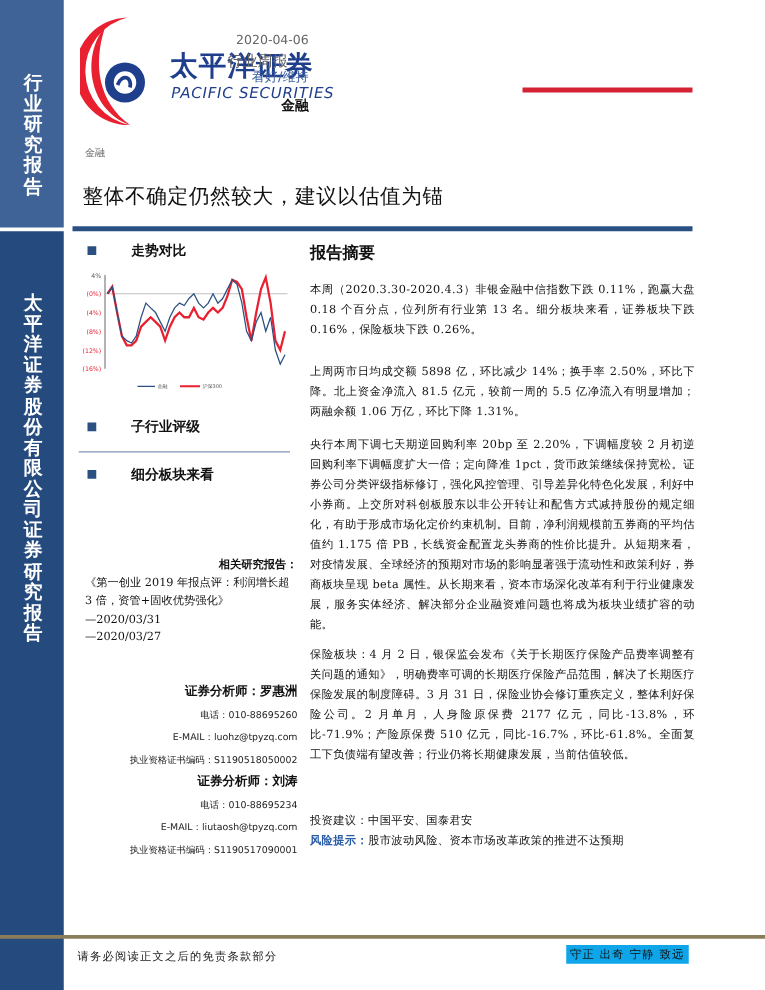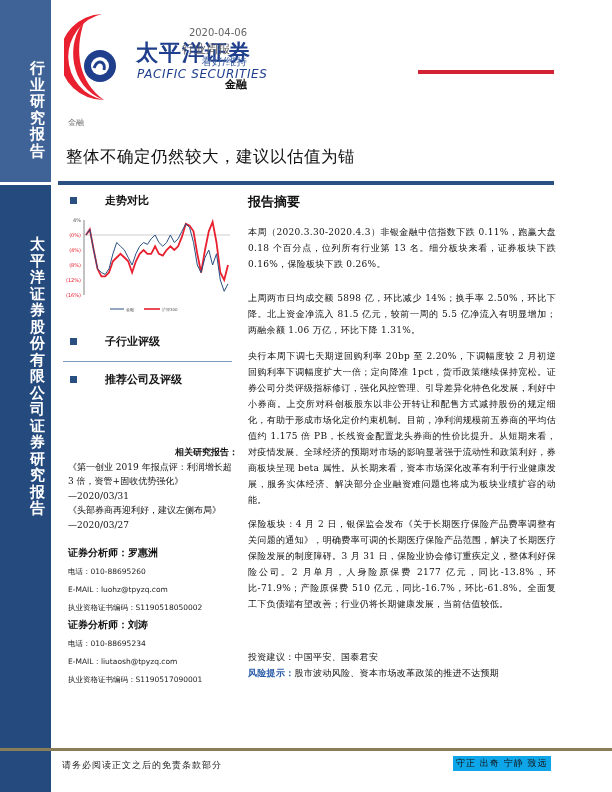--- a/index.html
+++ b/index.html
@@ -1,21 +1,21 @@
 <!DOCTYPE html>
 <html><head>
 <meta charset="utf-8">
 <style>
   * { margin: 0; padding: 0; box-sizing: border-box; }
   html, body { width: 612px; height: 792px; background: #ffffff; overflow: hidden; }
   body { position: relative; font-family: "DejaVu Serif", "Liberation Serif", serif; color: #111; }
 
   .sidebar-top { position: absolute; left: 0; top: 0; width: 51px; height: 182px; background: #3f6396; }
   .sidebar-bottom { position: absolute; left: 0; top: 185px; width: 51px; height: 607px; background: #244a7e; }
-  .vtext { position: absolute; left: 12px; width: 51px; color: #fff; font-weight: bold; font-size: 15px; line-height: 16.5px; text-align: center; font-family: Liberation Sans, sans-serif; word-break: break-all; padding: 0 17px; }
+  .vtext { position: absolute; left: 1px; width: 51px; color: #fff; font-weight: bold; font-size: 15px; line-height: 16.5px; text-align: center; font-family: Liberation Mono, monospace; word-break: break-all; padding: 0 17px; }
   .vtext-top { top: 60px; }
   .vtext-bottom { top: 236px; }
 
   .logo { position: absolute; left: 64px; top: 12px; width: 66px; height: 90px; }
   .logo-cn { position: absolute; left: 136px; top: 38px; font-size: 22px; font-weight: bold; color: #1f3e8c; letter-spacing: 1px; font-family: "DejaVu Sans", sans-serif; }
   .logo-en { position: absolute; left: 137px; top: 67px; font-size: 12px; color: #1f3e8c; letter-spacing: 0.6px; font-family: "DejaVu Sans", sans-serif; font-style: italic; }
   .meta-date { position: absolute; right: 365px; top: 27px; font-size: 10px; color: #666; font-family: "DejaVu Sans", sans-serif; }
   .meta-type { position: absolute; right: 382px; top: 41px; font-size: 12px; color: #666; font-family: Liberation Mono, monospace; }
   .meta-rating { position: absolute; right: 365px; top: 55px; font-size: 10.5px; color: #3b5ea0; font-family: "DejaVu Sans", sans-serif; }
   .meta-line { position: absolute; left: 418px; top: 70px; width: 136px; height: 4px; background: #d42134; }
@@ -25,21 +25,21 @@
   .title-bar { position: absolute; left: 58px; top: 181px; width: 496px; height: 4px; background: #2a5082; }
 
   .section-head { position: absolute; left: 70px; font-size: 11px; font-weight: bold; display: flex; align-items: center; gap: 28px; }
   .bullet-sq { width: 7px; height: 7px; background: #2a5082; display: inline-block; }
 
   .chart { position: absolute; left: 60px; top: 212px; width: 175px; height: 110px; }
   .divider-left { position: absolute; left: 63px; top: 361px; width: 169px; height: 1px; background: #7f97b8; }
 
   .related { position: absolute; left: 68px; top: 445px; width: 170px; font-size: 9px; line-height: 14.5px; }
   .related .hd { font-weight: bold; text-align: right; }
-  .analyst { position: absolute; left: 68px; width: 170px; font-family: "DejaVu Sans", sans-serif; font-size: 7.5px; color: #222; }
+  .analyst { position: absolute; left: 68px; width: 170px; font-family: "DejaVu Sans", sans-serif; font-size: 7.5px; color: #222; text-align: right; }
   .analyst .name { font-family: "DejaVu Serif", serif; font-weight: bold; font-size: 10px; color: #111; margin-bottom: 7px; }
   .analyst .row { margin-bottom: 8px; }
 
   .summary-head { position: absolute; left: 248px; top: 193px; font-size: 13px; font-weight: bold; }
   .para { position: absolute; left: 248px; width: 308px; font-size: 9px; line-height: 16px; letter-spacing: 0.3px; text-align: justify; }
   .risk-label { color: #2a5da8; font-weight: bold; }
 
   .footer-line { position: absolute; left: 0; top: 748px; width: 612px; height: 3px; background: #8a7e5a; }
   .footer-text { position: absolute; left: 62px; top: 759px; font-size: 9px; color: #222; letter-spacing: 1px; }
   .footer-motto { position: absolute; left: 453px; top: 756px; font-size: 9px; background: #0ea5e9; padding: 1px 3px; letter-spacing: 1px; }
@@ -99,28 +99,27 @@
   </g>
 </svg>
 
 <div class="section-head" style="top:334px;">
   <span class="bullet-sq"></span>
   <span>子行业评级</span>
 </div>
 <div class="divider-left"></div>
 <div class="section-head" style="top:372px;">
   <span class="bullet-sq"></span>
-  <span>推荐公司及评级</span>
+  <span>细分板块来看</span>
 </div>
 
 <div class="related">
   <div class="hd">相关研究报告：</div>
   <div>《第一创业 2019 年报点评：利润增长超 3 倍，资管+固收优势强化》</div>
   <div>—2020/03/31</div>
-  <div>《头部券商再迎利好，建议左侧布局》</div>
   <div>—2020/03/27</div>
 </div>
 
 <div class="analyst" style="top:546px;">
   <div class="name">证券分析师：罗惠洲</div>
   <div class="row">电话：010-88695260</div>
   <div class="row">E-MAIL：luohz@tpyzq.com</div>
   <div class="row">执业资格证书编码：S1190518050002</div>
 </div>
 <div class="analyst" style="top:618px;">

